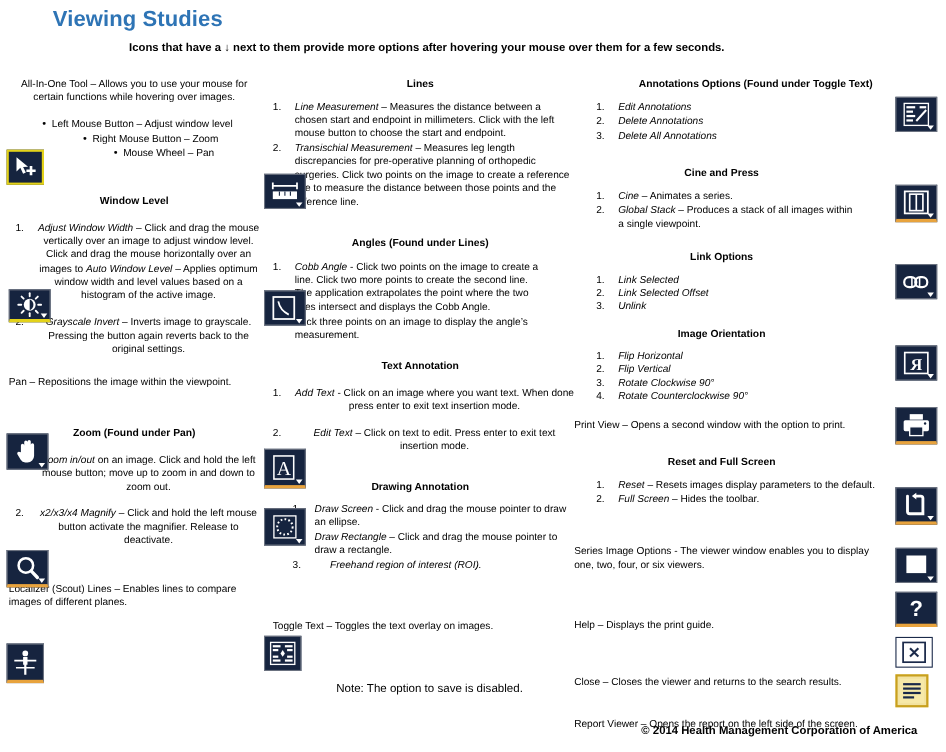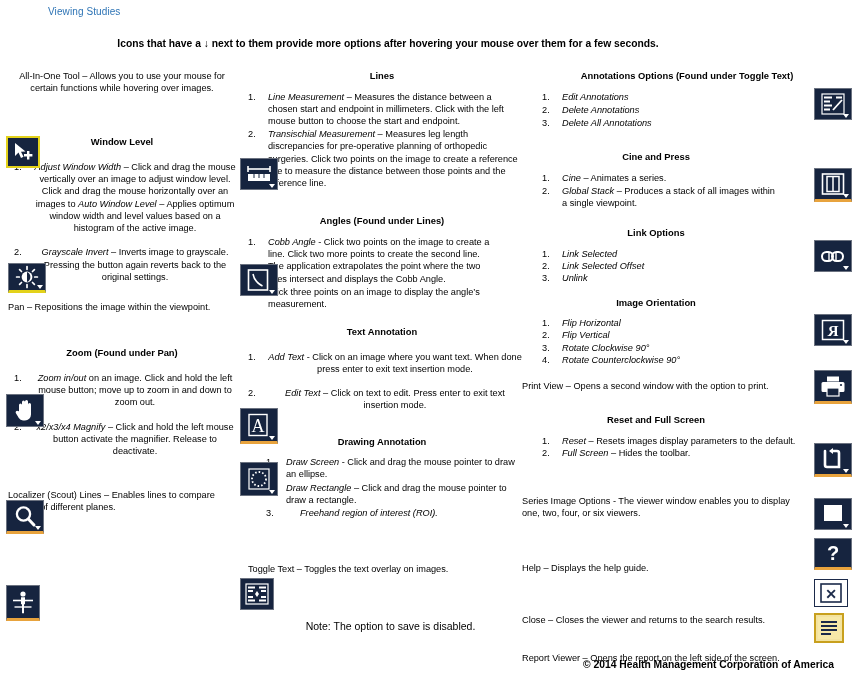--- a/index.html
+++ b/index.html
@@ -12,23 +12,23 @@
     font-size: 9.2px;
     line-height: 1.33;
     overflow: hidden;
     position: relative;
   }
 
   
   #page-title {
     position: absolute;
     left: 48px; top: 5px;
-    font-size: 10px;
+    font-size: 20px;
     color: #2E74B5;
-    font-weight: 400;
+    font-weight: 700;
     letter-spacing: .1px;
   }
   #subtitle {
     position: absolute;
     left: 0; top: 37px; width: 776px;
     text-align: center;
     font-size: 10.3px;
     font-weight: bold;
   }
   #subtitle .arrow { font-weight: bold; }
@@ -126,20 +126,25 @@
 <div id="page-title">Viewing Studies</div>
 
 <div id="subtitle"><span>Icons that have a </span><span class="arrow">↓</span><span> next to them provide more options after hovering your mouse over them for a few seconds.</span></div>
 
 <div class="col" id="col-left">
 
   <p class="para" style="text-align:center;"><span class="bold">All-In-One Tool</span><span> – Allows you to use your mouse for certain functions while hovering over images.</span></p>
 
   <div style="height:8px"></div>
 
+  <ul class="bul">
+    <li style="padding-left:6px;"><span class="b">•</span>&nbsp;&nbsp;<span>Left Mouse Button – Adjust window level</span></li>
+    <li style="padding-left:30px;"><span class="b">•</span>&nbsp;&nbsp;<span>Right Mouse Button – Zoom</span></li>
+    <li style="padding-left:54px;"><span class="b">•</span>&nbsp;&nbsp;<span>Mouse Wheel – Pan</span></li>
+  </ul>
 
   <div style="height:30px"></div>
 
   <p class="heading">Window Level</p>
 
   <ol class="num ctr">
     <li><span class="ital">Adjust Window Width</span><span> – Click and drag the mouse vertically over an image to adjust window level. Click and drag the mouse horizontally over an images to </span><span class="ital">Auto Window Level</span><span> – Applies optimum window width and level values based on a histogram of the active image.</span></li>
     <li><span class="ital">Grayscale Invert</span><span> – Inverts image to grayscale. Pressing the button again reverts back to the original settings.</span></li>
   </ol>
 
@@ -246,21 +251,21 @@
     <li><span class="ital">Reset</span><span> – Resets images display parameters to the default.</span></li>
     <li><span class="ital">Full Screen</span><span> – Hides the toolbar.</span></li>
   </ol>
 
   <div style="height:32px"></div>
 
   <p class="para" style="padding-right:62px;"><span class="bold">Series Image Options</span><span> - The viewer window enables you to display one, two, four, or six viewers.</span></p>
 
   <div style="height:38px"></div>
 
-  <p class="para"><span class="bold">Help</span><span> – Displays the help guide.</span></p>
+  <p class="para"><span class="bold">Help</span><span> – Displays the print guide.</span></p>
 
   <div style="height:36px"></div>
 
   <p class="para"><span class="bold">Close</span><span> – Closes the viewer and returns to the search results.</span></p>
 
   <div style="height:22px"></div>
 
   <p class="para"><span class="bold">Report Viewer</span><span> – Opens the report on the left side of the screen.</span></p>
 </div>
 

